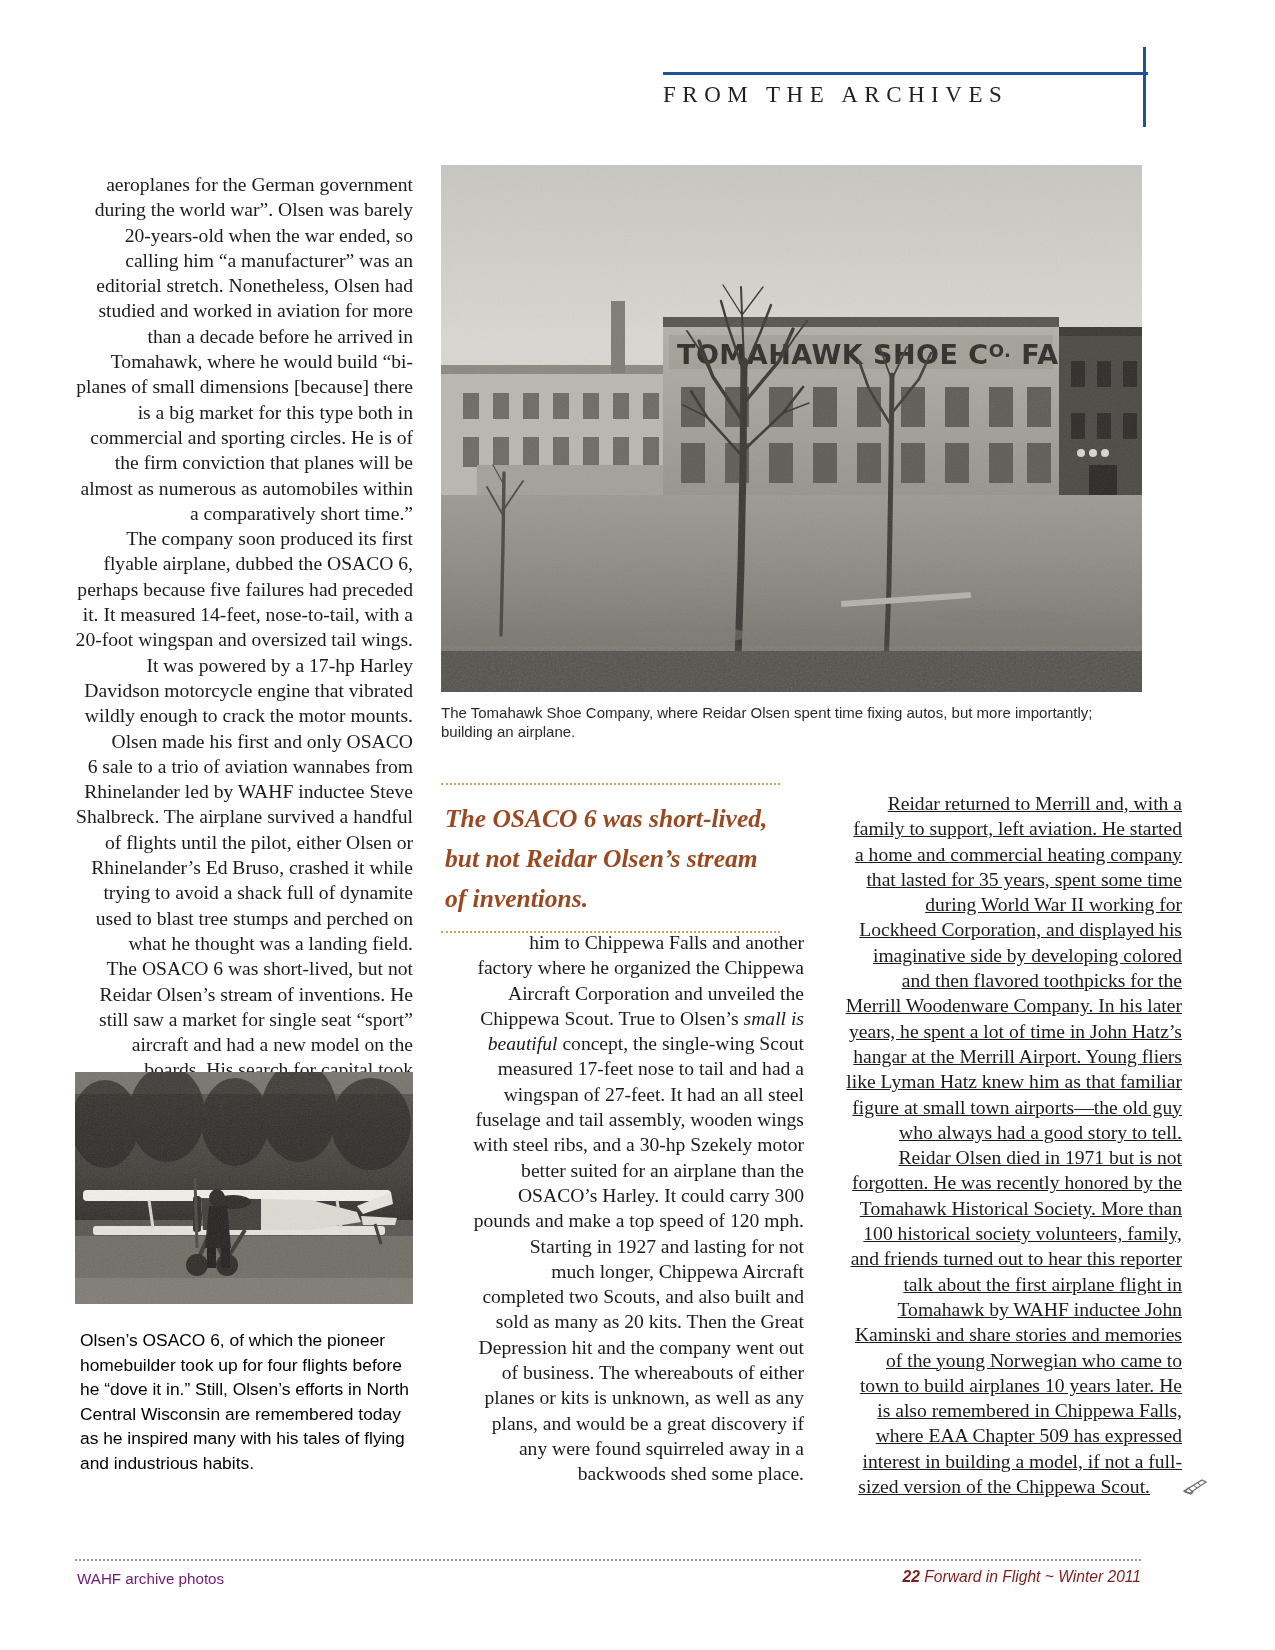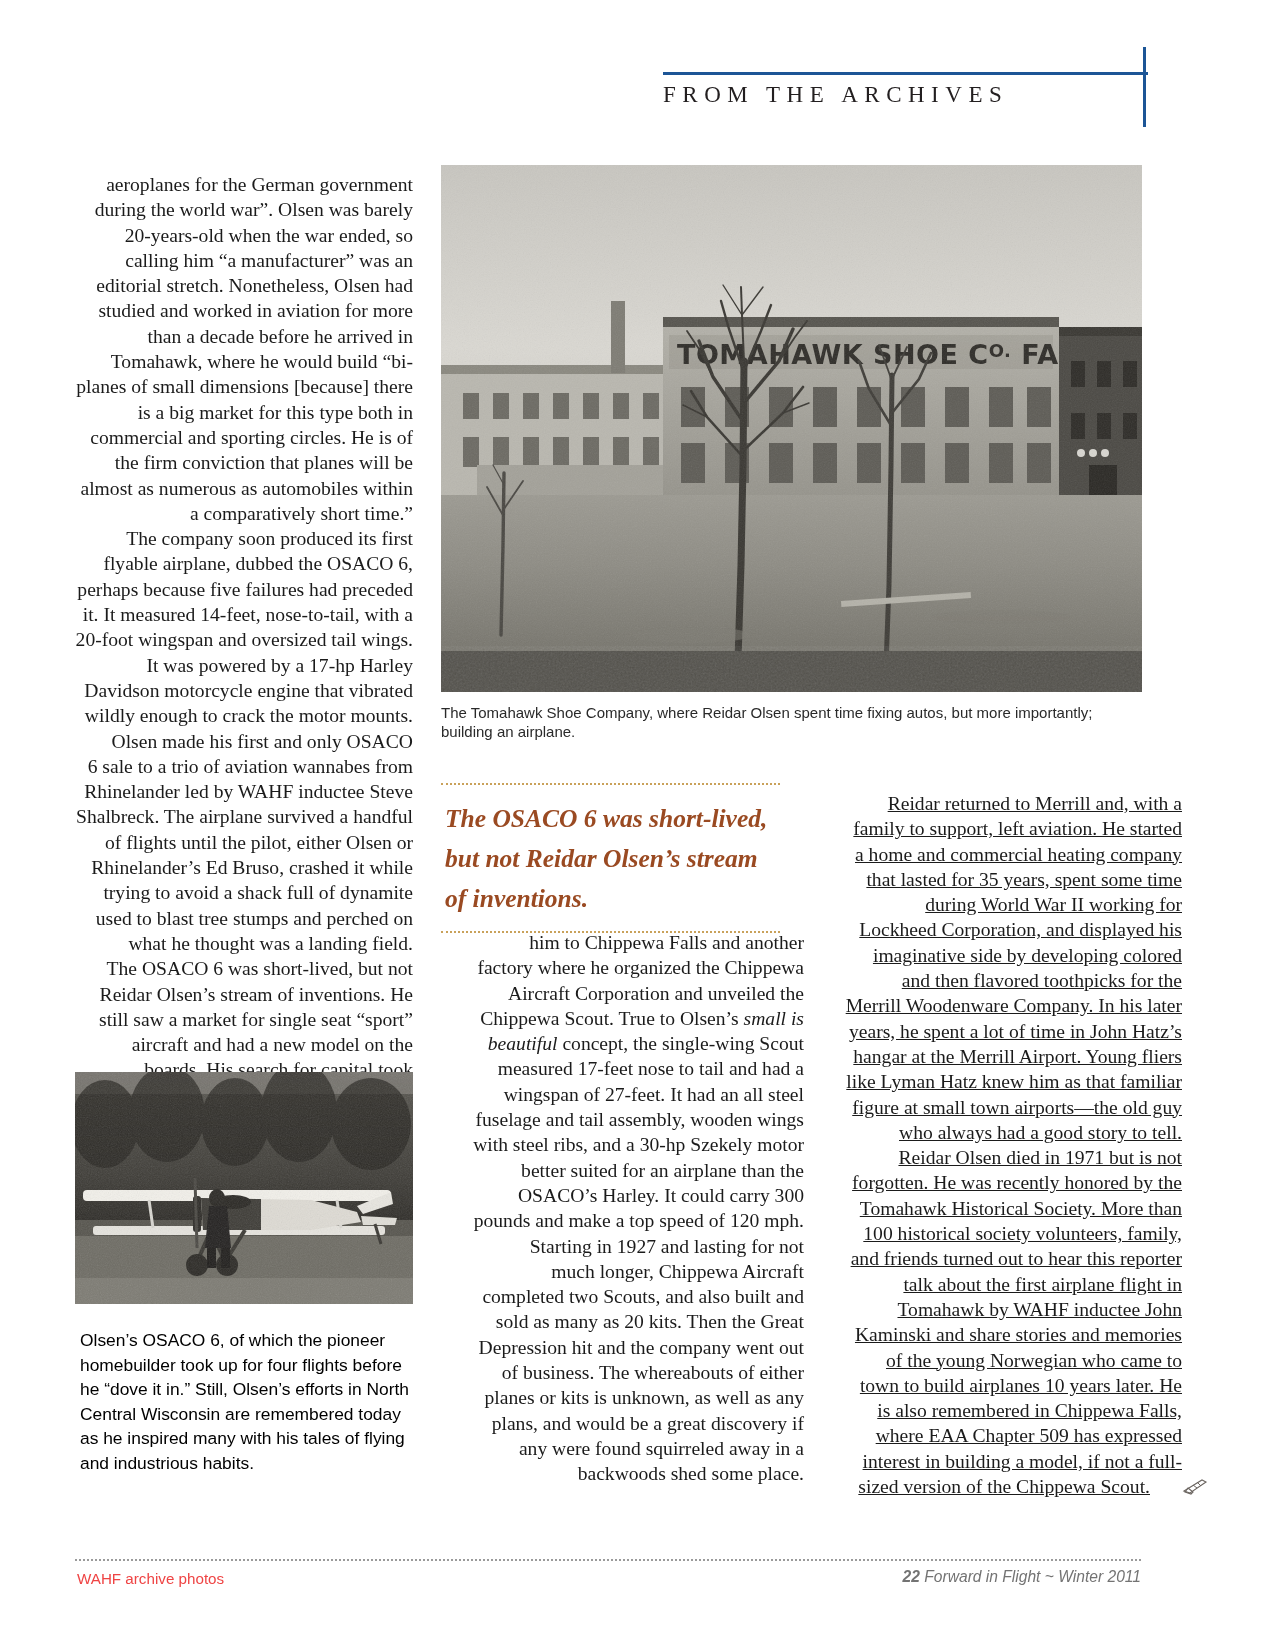--- a/index.html
+++ b/index.html
@@ -157,30 +157,30 @@
     width: 1066px;
     height: 0;
     border-top: 2px dotted #9a9a9a;
   }
   .footer-left {
     position: absolute;
     left: 77px;
     top: 1570px;
     font-family: "Liberation Sans", "DejaVu Sans", sans-serif;
     font-size: 15.2px;
-    color: #ef4444;
+    color: #701a75;
   }
   .footer-right {
     position: absolute;
     right: 134px;
     top: 1568px;
     font-family: "Liberation Sans", "DejaVu Sans", sans-serif;
     font-size: 15.6px;
     font-style: italic;
-    color: #737373;
+    color: #7f1d1d;
     white-space: nowrap;
   }
   .footer-right .pagenum {
     font-weight: bold;
     font-style: italic;
   }
 
   
   .endmark {
     display: inline-block;

